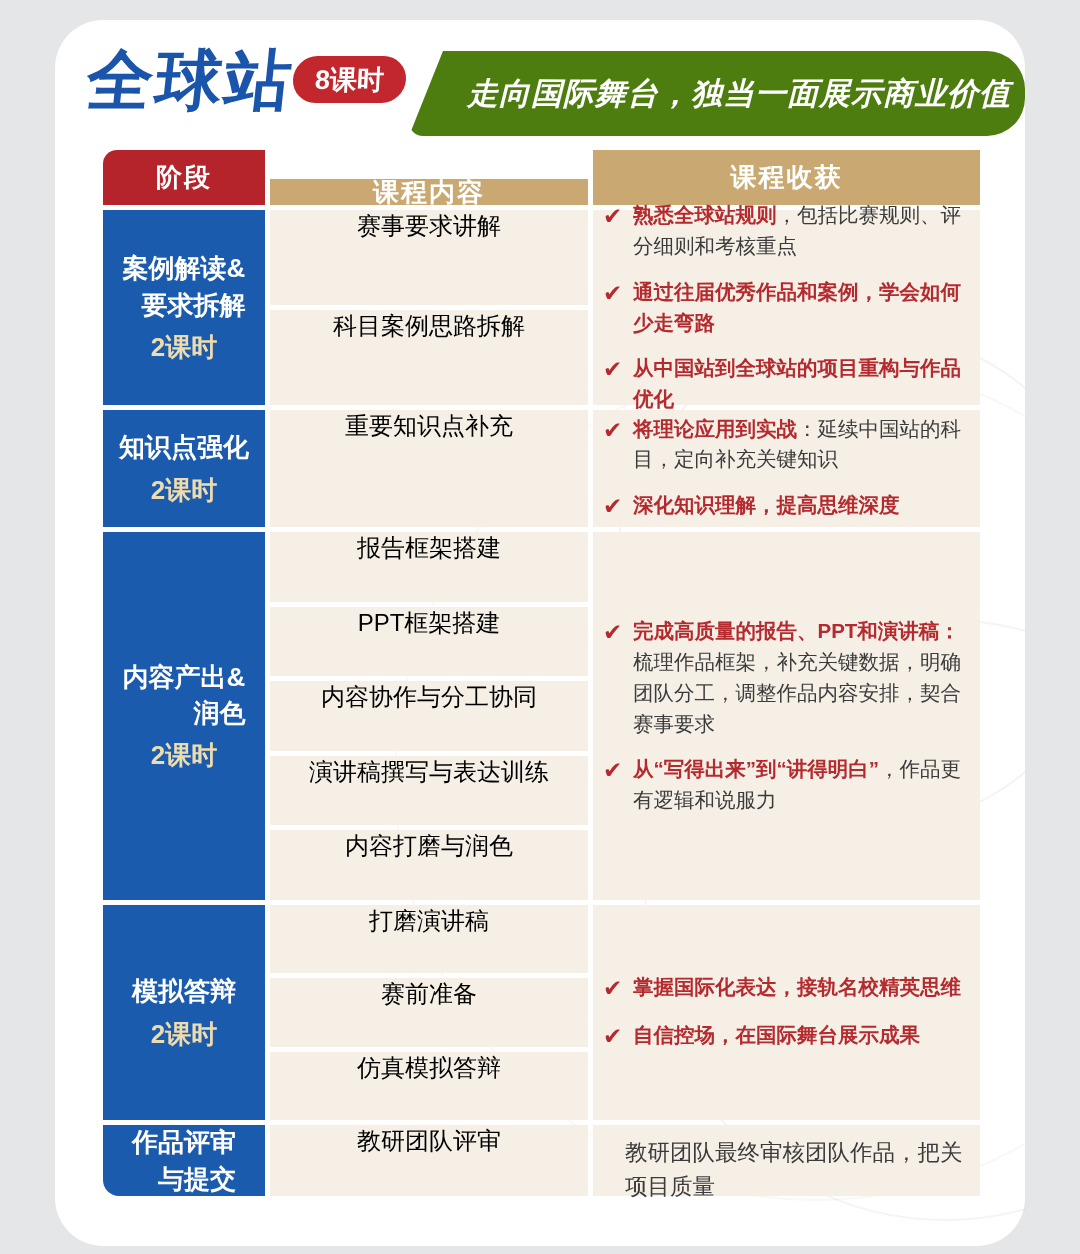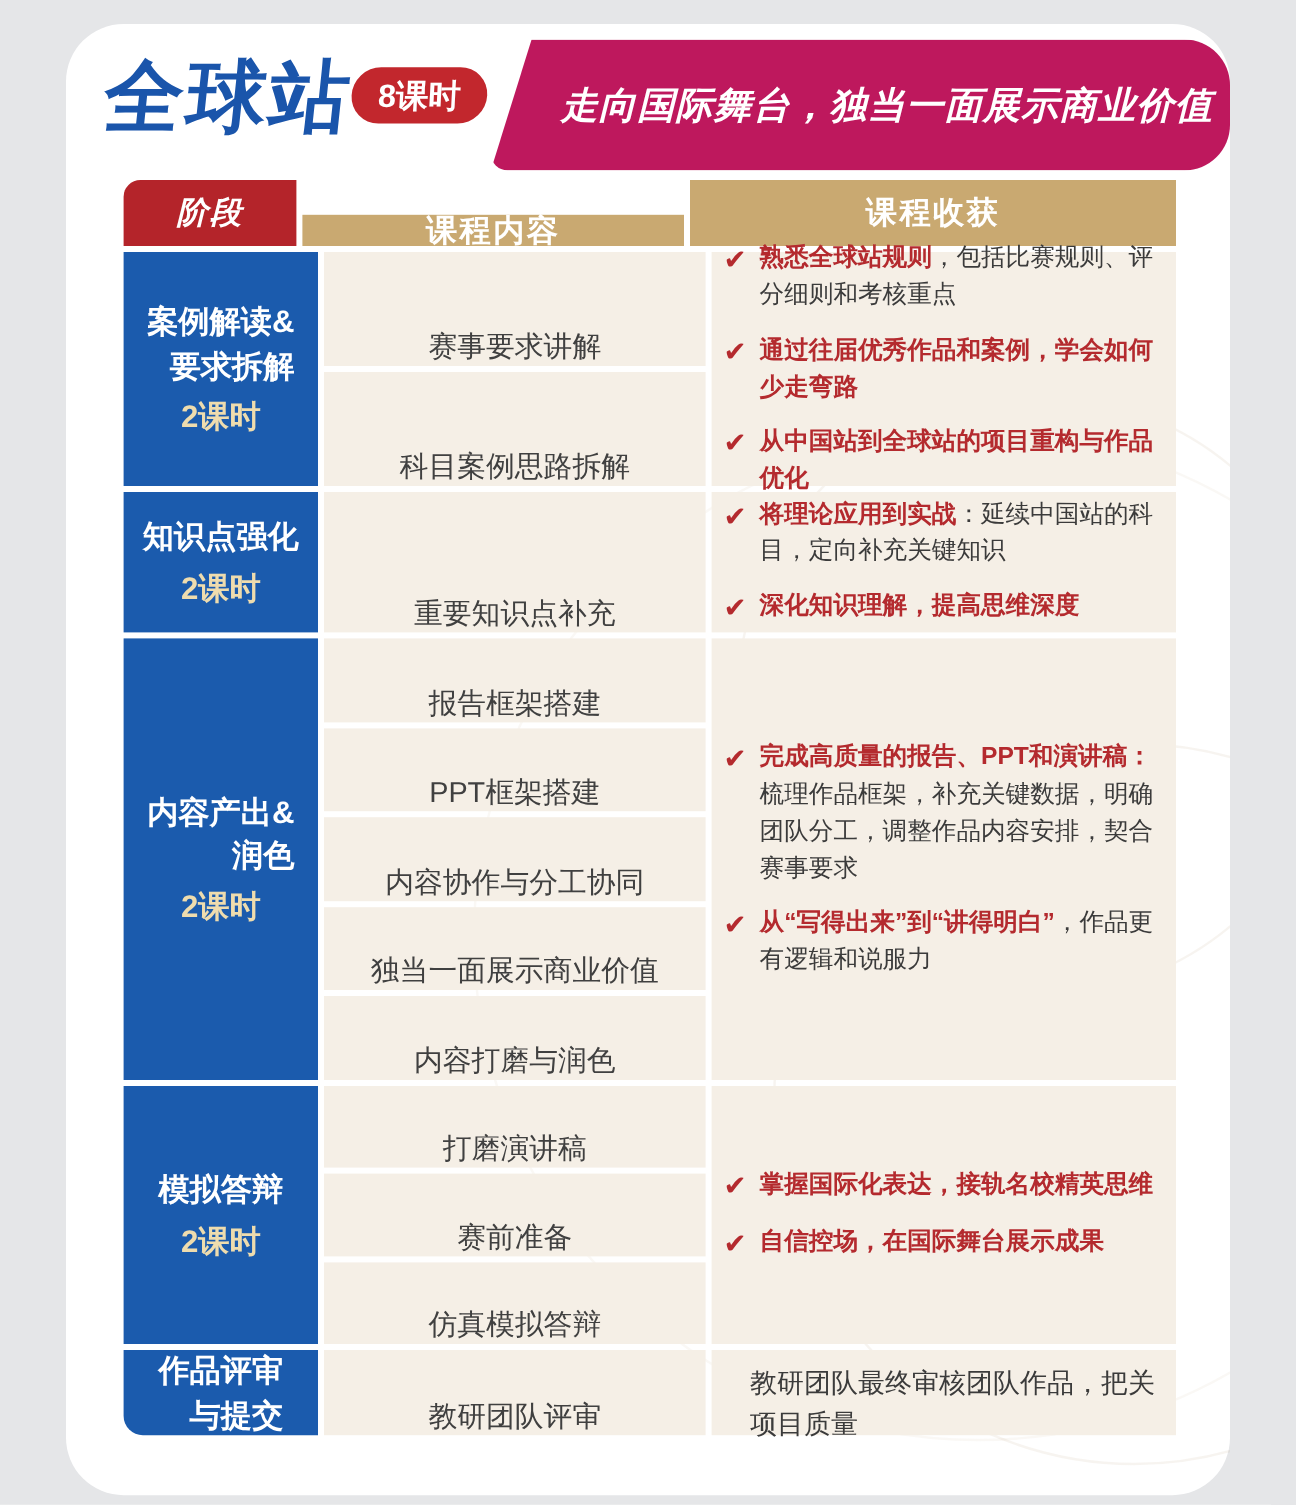--- a/index.html
+++ b/index.html
@@ -20,64 +20,64 @@
     transform:skewX(-6deg);letter-spacing:3px;
   }
   .badge{
     position:absolute;left:238px;top:36px;height:47px;
     background:#c2272d;border-radius:25px;
     color:#fff;font-size:27px;font-weight:bold;
     display:flex;align-items:center;padding:0 22px;
     transform:skewX(-3deg);
   }
   .banner{
-    position:absolute;right:0;top:13px;width:616px;height:109px;
-    background:#be185d;
+    position:absolute;right:0;top:31px;width:616px;height:85px;
+    background:#4d7c0f;
     border-radius:0 38px 38px 14px;
     clip-path:polygon(34px 0,100% 0,100% 100%,0 100%);
     display:flex;align-items:center;justify-content:center;
     padding-left:44px;box-sizing:border-box;
   }
   .banner span{
     color:#fff;font-size:31px;font-weight:bold;font-style:italic;
     letter-spacing:1px;white-space:nowrap;
   }
   
   .watermark{position:absolute;left:0;top:0;width:970px;height:1226px;pointer-events:none;}
   
   .table{
     position:absolute;left:48px;top:130px;width:877px;
     display:flex;flex-direction:column;gap:5px;
   }
   .thead{display:flex;gap:5px;height:55px;}
   .th{display:flex;align-items:center;justify-content:center;
       color:#fff;font-weight:bold;font-size:26px;letter-spacing:2px;}
-  .th-stage{width:144px;background:#b4242a;border-radius:14px 0 0 0;font-style:italic;}
+  .th-stage{width:162px;background:#b4242a;border-radius:14px 0 0 0;}
   .th-content{width:318px;background:#c9a971;margin-top:29px;}
   .th-gain{flex:1;background:#c9a971;}
   #rows{display:flex;flex-direction:column;gap:5px;}
   .trow{display:flex;gap:5px;}
   #rows .trow:nth-child(1){height:195px;}
   #rows .trow:nth-child(2){height:117px;}
   #rows .trow:nth-child(3){height:368px;}
   #rows .trow:nth-child(4){height:215px;}
   #rows .trow:nth-child(5){height:71px;}
   #rows .trow:last-child .stage-cell{border-radius:0 0 0 16px;}
   .stage-cell{
     width:162px;background:#1b5bad;
     display:flex;flex-direction:column;align-items:center;justify-content:center;
     text-align:right;flex:0 0 162px;
   }
   .stage-name{color:#fff;font-weight:bold;font-size:26px;line-height:1.4;}
   .stage-hours{color:#eedcae;font-weight:bold;font-size:26px;margin-top:7px;}
   .content-col{width:318px;flex:0 0 318px;display:flex;flex-direction:column;gap:5px;}
   .content-cell{
     flex:1;background:#f5efe6;
-    display:flex;align-items:flex-end;justify-content:center;
-    font-size:24px;color:#404040;text-align:center;
+    display:flex;align-items:flex-start;justify-content:center;
+    font-size:24px;color:#000000;text-align:center;
   }
   .gain-cell{
     flex:1;background:#f5efe6;box-sizing:border-box;
     display:flex;flex-direction:column;justify-content:center;
     padding:14px 8px 14px 10px;gap:15px;
   }
   .gain-item{display:flex;align-items:flex-start;}
   .gain-item.nocheck{padding-left:22px;margin-top:18px;}
   .check{
     color:#b42a2e;font-weight:bold;font-size:23px;line-height:1.45;
@@ -173,21 +173,21 @@
             <div class="content-cell">
               <span>报告框架搭建</span>
             </div>
             <div class="content-cell">
               <span>PPT框架搭建</span>
             </div>
             <div class="content-cell">
               <span>内容协作与分工协同</span>
             </div>
             <div class="content-cell">
-              <span>独当一面展示商业价值</span>
+              <span>演讲稿撰写与表达训练</span>
             </div>
             <div class="content-cell">
               <span>内容打磨与润色</span>
             </div>
           </div>
           <div class="gain-cell">
             <div class="gain-item">
               <span class="check">✔</span>
               <span class="gain-text"><span class="red">完成高质量的报告、PPT和演讲稿：</span><span>梳理作品框架，补充关键数据，明确团队分工，调整作品内容安排，契合赛事要求</span></span>
             </div>

